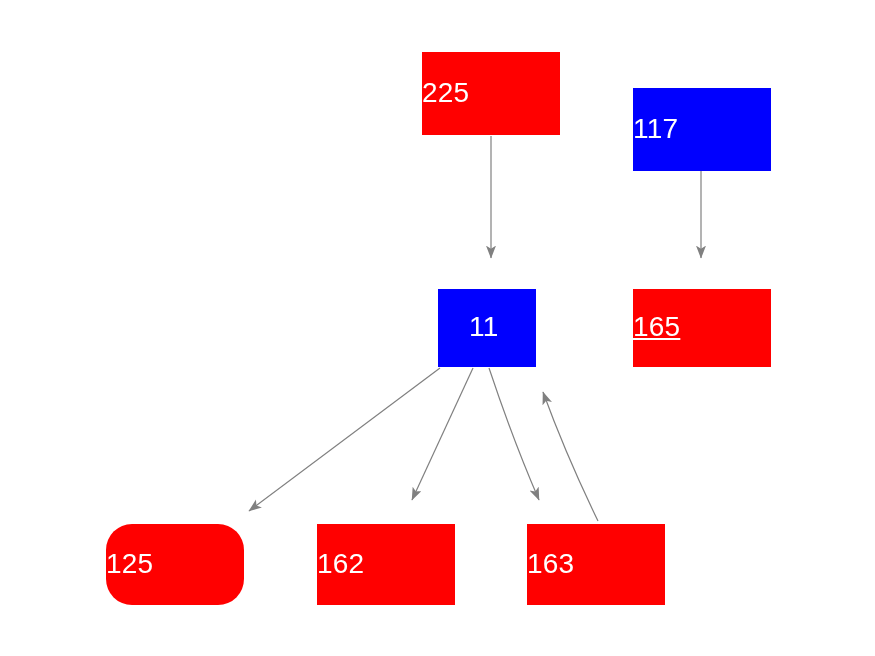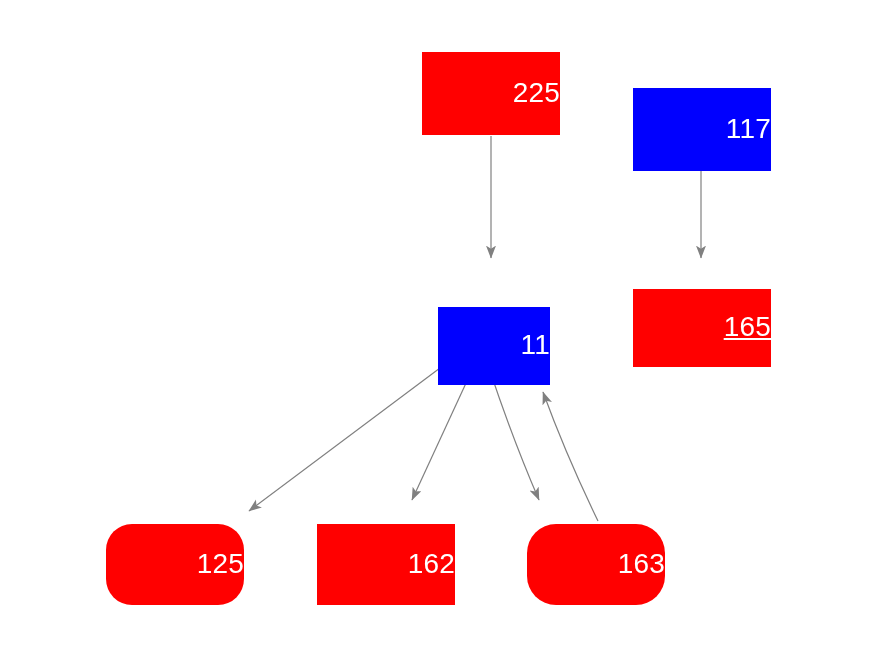--- a/index.html
+++ b/index.html
@@ -24,21 +24,21 @@
     top: 0;
     width: 875px;
     height: 656px;
     pointer-events: none;
   }
   .node {
     position: absolute;
     box-sizing: border-box;
     display: flex;
     align-items: center;
-    justify-content: flex-end;
+    justify-content: flex-start;
     color: #ffffff;
     font-family: "Liberation Sans", sans-serif;
     font-size: 28px;
     font-weight: 400;
     line-height: 1;
     letter-spacing: 0.2px;
     user-select: none;
   }
   .node-label {
     display: block;
@@ -67,30 +67,30 @@
       </g>
   </svg>
 
   <div id="nodes">
       <div class="node" style="left: 422px; top: 52px; width: 138px; height: 83px; background: rgb(255, 0, 0);">
         <span class="node-label">225</span>
       </div>
       <div class="node" style="left: 633px; top: 52px; width: 138px; height: 83px; background: rgb(0, 0, 255); margin-top: 36px;">
         <span class="node-label">117</span>
       </div>
-      <div class="node" style="left: 438px; top: 307px; width: 112px; height: 78px; background: rgb(0, 0, 255);">
+      <div class="node" style="left: 438px; top: 289px; width: 98px; height: 78px; background: rgb(0, 0, 255); padding-left: 31px;">
         <span class="node-label">11</span>
       </div>
       <div class="node" style="left: 633px; top: 289px; width: 138px; height: 78px; background: rgb(255, 0, 0); text-decoration: underline;">
         <span class="node-label">165</span>
       </div>
       <div class="node" style="left: 106px; top: 524px; width: 138px; height: 81px; background: rgb(255, 0, 0); border-radius: 26px;">
         <span class="node-label">125</span>
       </div>
       <div class="node" style="left: 317px; top: 524px; width: 138px; height: 81px; background: rgb(255, 0, 0);">
         <span class="node-label">162</span>
       </div>
-      <div class="node" style="left: 527px; top: 524px; width: 138px; height: 81px; background: rgb(255, 0, 0); border-radius: 29px;">
+      <div class="node" style="left: 527px; top: 524px; width: 138px; height: 81px; background: rgb(255, 0, 0);">
         <span class="node-label">163</span>
       </div>
     </div>
 
 </div>
 
 </body></html>

